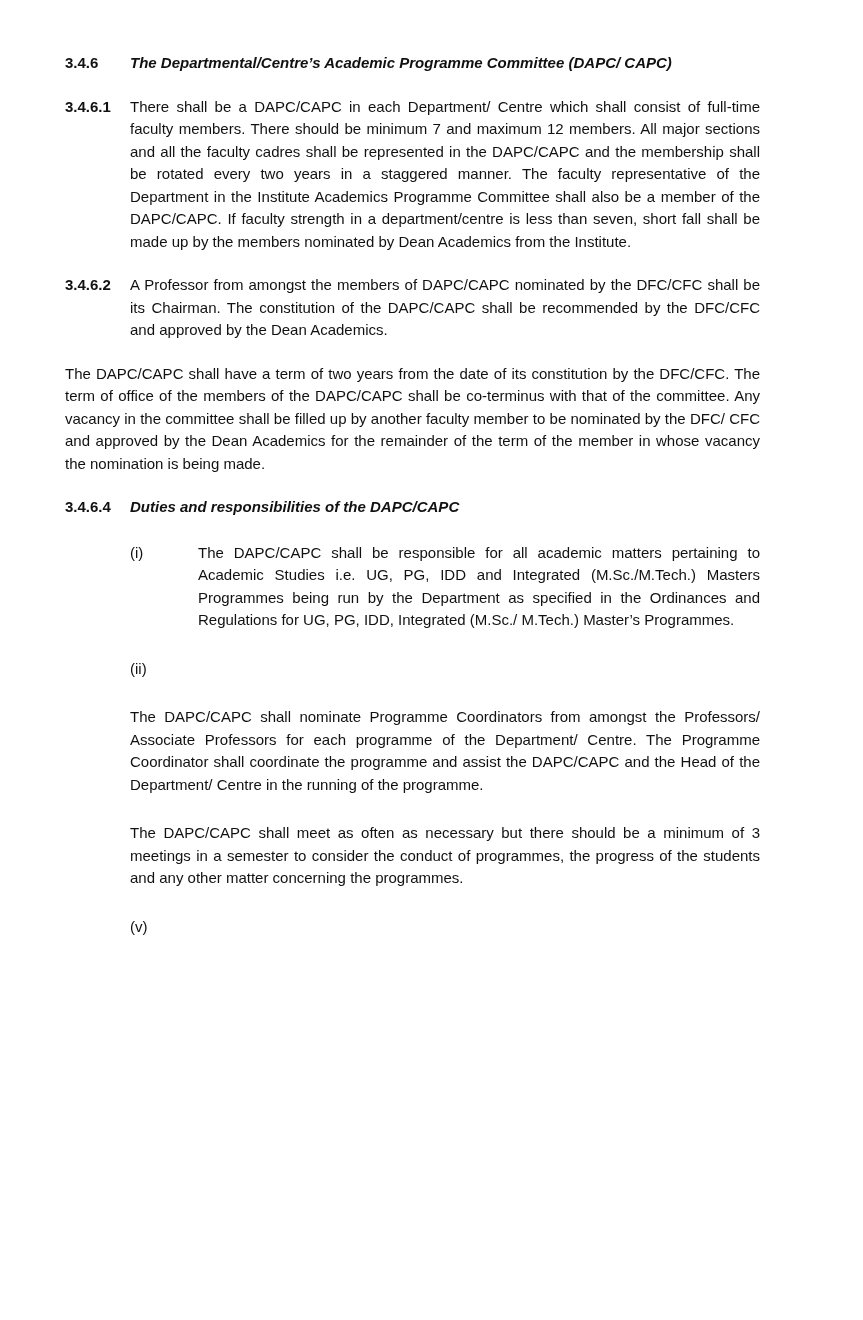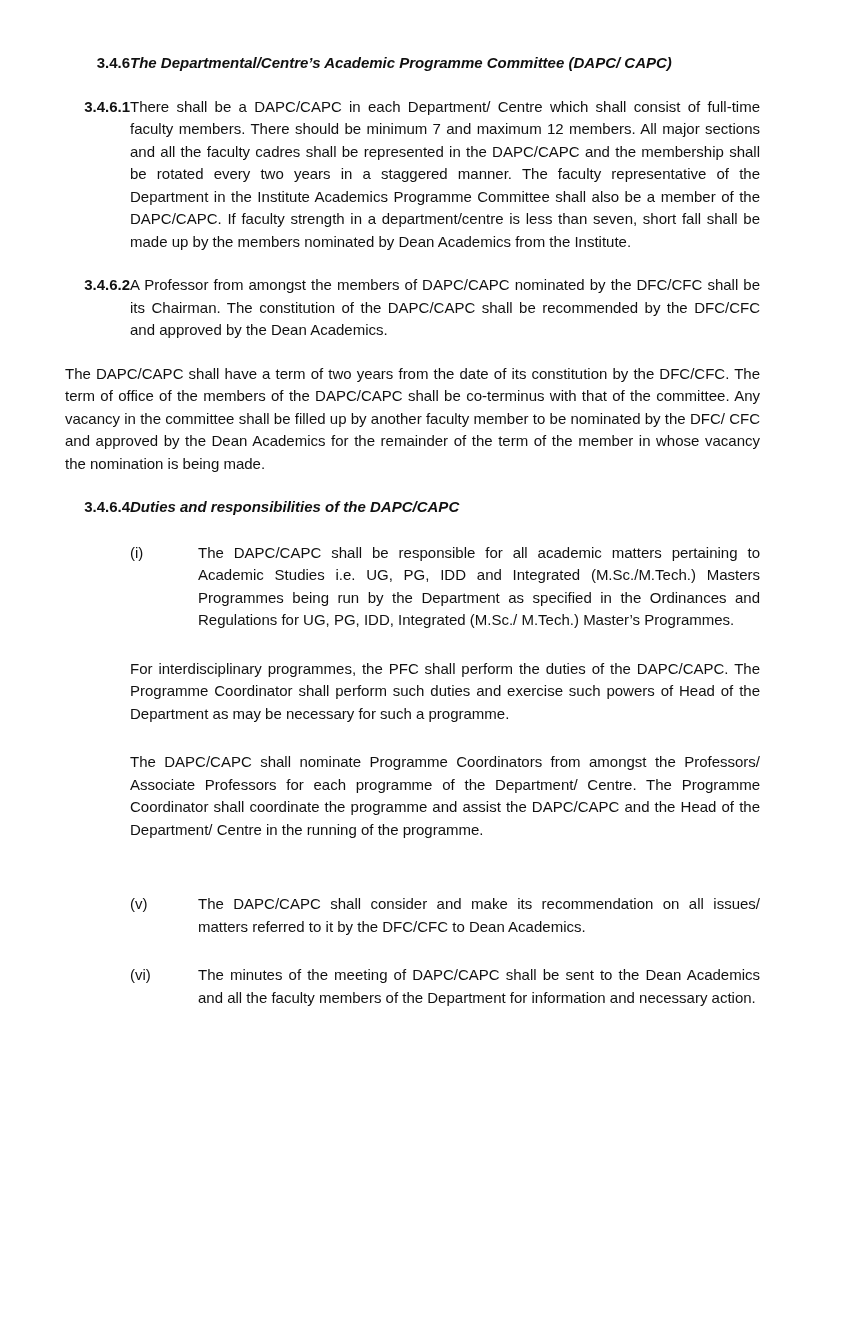--- a/index.html
+++ b/index.html
@@ -19,21 +19,20 @@
     line-height: 1.5;
     padding: 52px 103px 40px 65px;
   }
   .para {
     display: flex;
     margin: 0 0 21px 0;
   }
   .para .num {
     flex: 0 0 65px;
     font-weight: bold;
-    text-align: right;
   }
   .para .body {
     flex: 1;
     text-align: justify;
   }
   .para.heading .body {
     font-weight: bold;
     text-align: left;
     font-style: italic;
   }
@@ -82,35 +81,31 @@
   </div>
 
   <div class="duties">
 
     <div class="duty">
       <div class="roman">(i)</div>
       <div class="body">The DAPC/CAPC shall be responsible for all academic matters pertaining to Academic Studies i.e. UG, PG, IDD and Integrated (M.Sc./M.Tech.) Masters Programmes being run by the Department as specified in the Ordinances and Regulations for UG, PG, IDD, Integrated  (M.Sc./ M.Tech.) Master’s Programmes.</div>
     </div>
 
     <div class="duty">
-      <div class="body">For interdisciplinary programmes, the PFC shall perform the duties of the DAPC/CAPC. The Programme Coordinator shall perform such duties and exercise such powers of Head of the Department as may be necessary for such a programme.</div>
+      <div class="roman">(ii)</div>
     </div>
 
     <div class="duty">
       <div class="body">The DAPC/CAPC shall nominate Programme Coordinators from amongst the Professors/ Associate Professors for each programme of the Department/ Centre. The Programme Coordinator shall coordinate the programme and assist the DAPC/CAPC and the Head of the Department/ Centre in the running of the programme.</div>
     </div>
 
     <div class="duty">
+      <div class="body">The DAPC/CAPC shall meet as often as necessary but there should be a minimum of 3 meetings in a semester to consider the conduct of programmes, the progress of the students and any other matter concerning the programmes.</div>
     </div>
 
     <div class="duty">
       <div class="roman">(v)</div>
-      <div class="body">The DAPC/CAPC shall consider and make its recommendation on all issues/ matters referred to it by the DFC/CFC to Dean Academics.</div>
     </div>
 
-    <div class="duty">
-      <div class="roman">(vi)</div>
-      <div class="body">The minutes of the meeting of DAPC/CAPC shall be sent to the Dean Academics and all the faculty members of the Department for information and necessary action.</div>
-    </div>
 
   </div>
 
 </div>
 
 </body></html>

